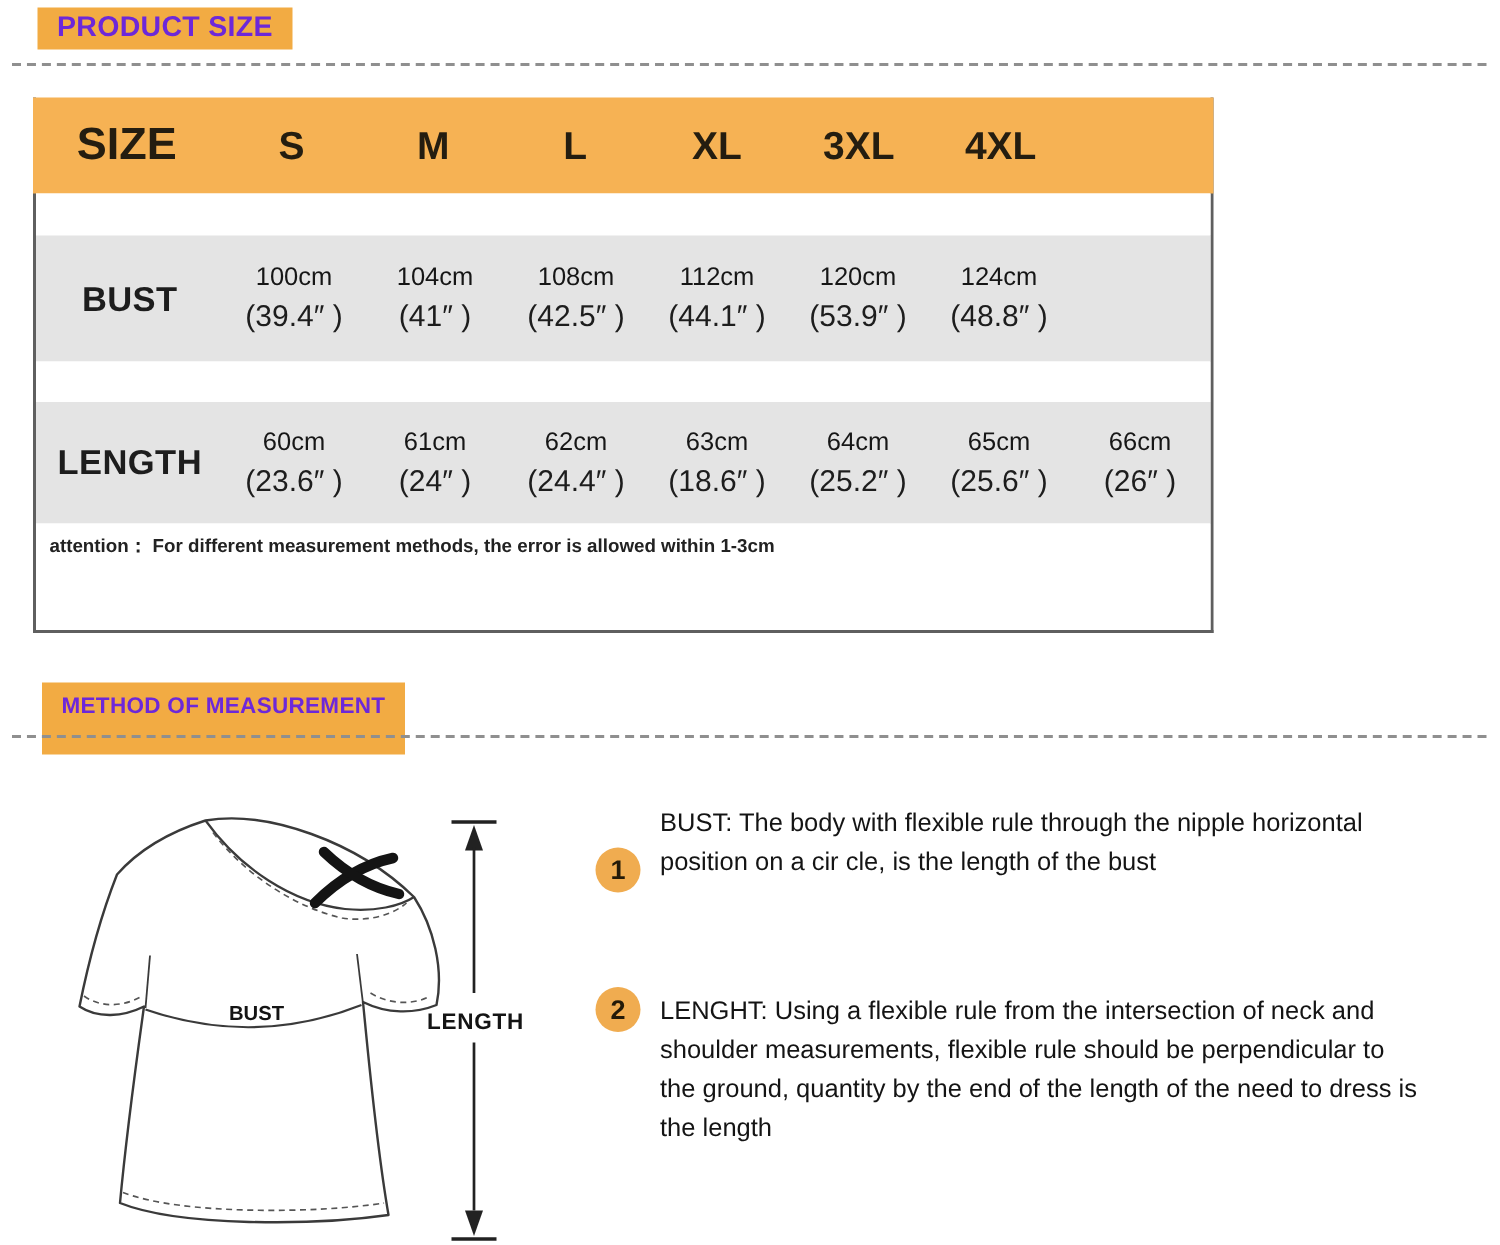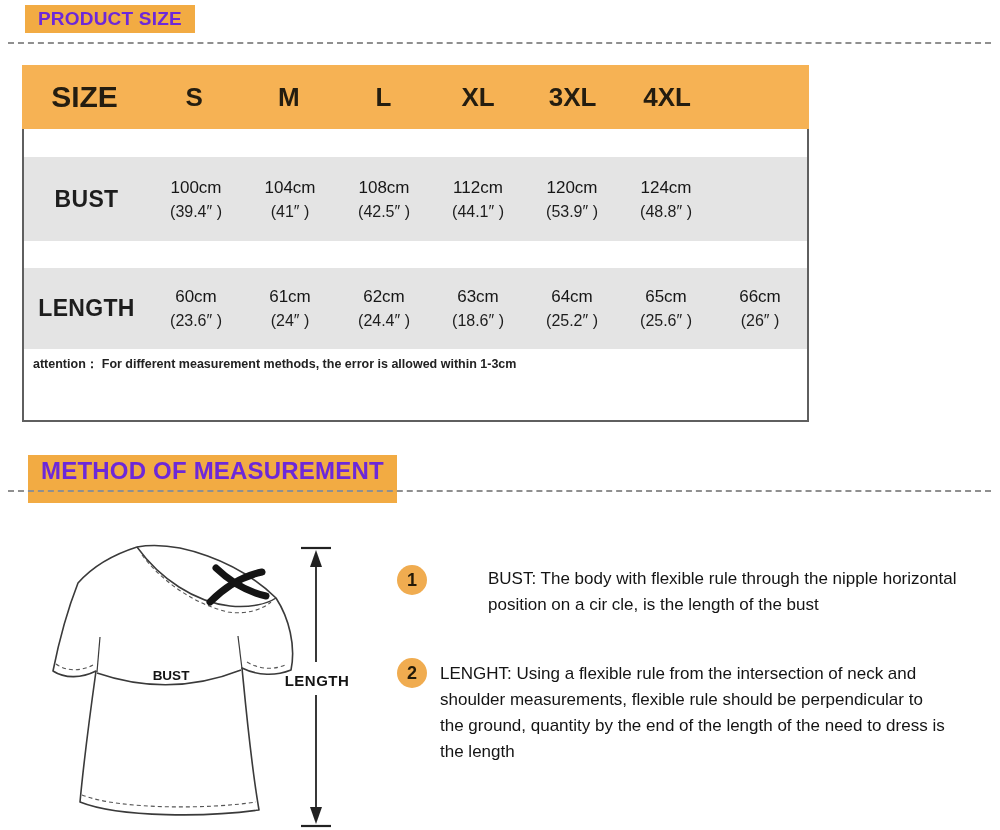--- a/index.html
+++ b/index.html
@@ -39,21 +39,21 @@
   .t-row.length { height:81px; }
   .t-row .rl {
     display:flex; align-items:center; justify-content:center;
     font-weight:bold; font-size:23px; color:#1d1d1d; letter-spacing:0.3px;
   }
   .t-row .cell {
     display:flex; flex-direction:column; align-items:center; justify-content:center;
     gap:5px;
   }
   .t-row .cm { font-size:17px; color:#161616; }
-  .t-row .inch { font-size:16px; color:#1d1d1d; }
+  .t-row .inch { font-size:20px; color:#1d1d1d; }
   .attention-area { height:71px; padding:7px 10px 0 9px; background:#fff; }
   .attention-area .att { font-size:12.5px; font-weight:bold; color:#222; }
 
   
   .num-badge {
     position:absolute; width:30px; height:30px; border-radius:50%;
     background:#F0AC50; color:#241a08; font-weight:bold; font-size:18px;
     display:flex; align-items:center; justify-content:center;
   }
   .note-text {
@@ -144,21 +144,21 @@
         <span class="cm">66cm</span>
         <span class="inch">(26″ )</span>
       </div>
     </div>
 
     <div class="attention-area">
       <div class="att">attention： For different measurement methods, the error is allowed within 1-3cm</div>
     </div>
   </div>
 
-  <div class="sec-title" style="left:28px; top:455px; height:48px; line-height:32px; font-size:24px;">METHOD OF MEASUREMENT</div>
+  <div class="sec-title" style="left:28px; top:455px; height:48px; line-height:32px; font-size:15px;">METHOD OF MEASUREMENT</div>
   <div class="dash-rule" style="top:490px;"></div>
 
   <svg class="diagram-svg" width="362" height="296" viewBox="0 0 362 296">
 
     <path d="M117,13
          C95,20 73,32 58,49
          C47,77 38,112 33,137
          C45,145 62,144 76,137
          C70,180 64,225 60,268
          C100,284 190,283 239,276
@@ -189,18 +189,18 @@
       <path d="M296,16 L290,33 L302,33 Z" stroke="none"></path>
       <line x1="296" y1="31" x2="296" y2="128" stroke-width="1.8"></line>
       <line x1="296" y1="161" x2="296" y2="273" stroke-width="1.8"></line>
       <path d="M296,290 L290,273 L302,273 Z" stroke="none"></path>
       <line x1="281" y1="292" x2="311" y2="292" stroke-width="2.2"></line>
     </g>
     <text x="297" y="152" text-anchor="middle" font-size="15" font-weight="bold" fill="#141414" letter-spacing="0.5">LENGTH</text>
   </svg>
 
   <div class="num-badge" style="left:397px; top:565px;">1</div>
-  <div class="note-text" style="top:566px;margin-left:48px;">BUST: The body with flexible rule through the nipple horizontal position on a cir cle, is the length of the bust</div>
+  <div class="note-text" style="top:536px;">BUST: The body with flexible rule through the nipple horizontal position on a cir cle, is the length of the bust</div>
 
   <div class="num-badge" style="left:397px; top:658px;">2</div>
   <div class="note-text" style="top:661px;">LENGHT: Using a flexible rule from the intersection of neck and shoulder measurements, flexible rule should be perpendicular to the ground, quantity by the end of the length of the need to dress is the length</div>
 
 </div>
 
 </body></html>

